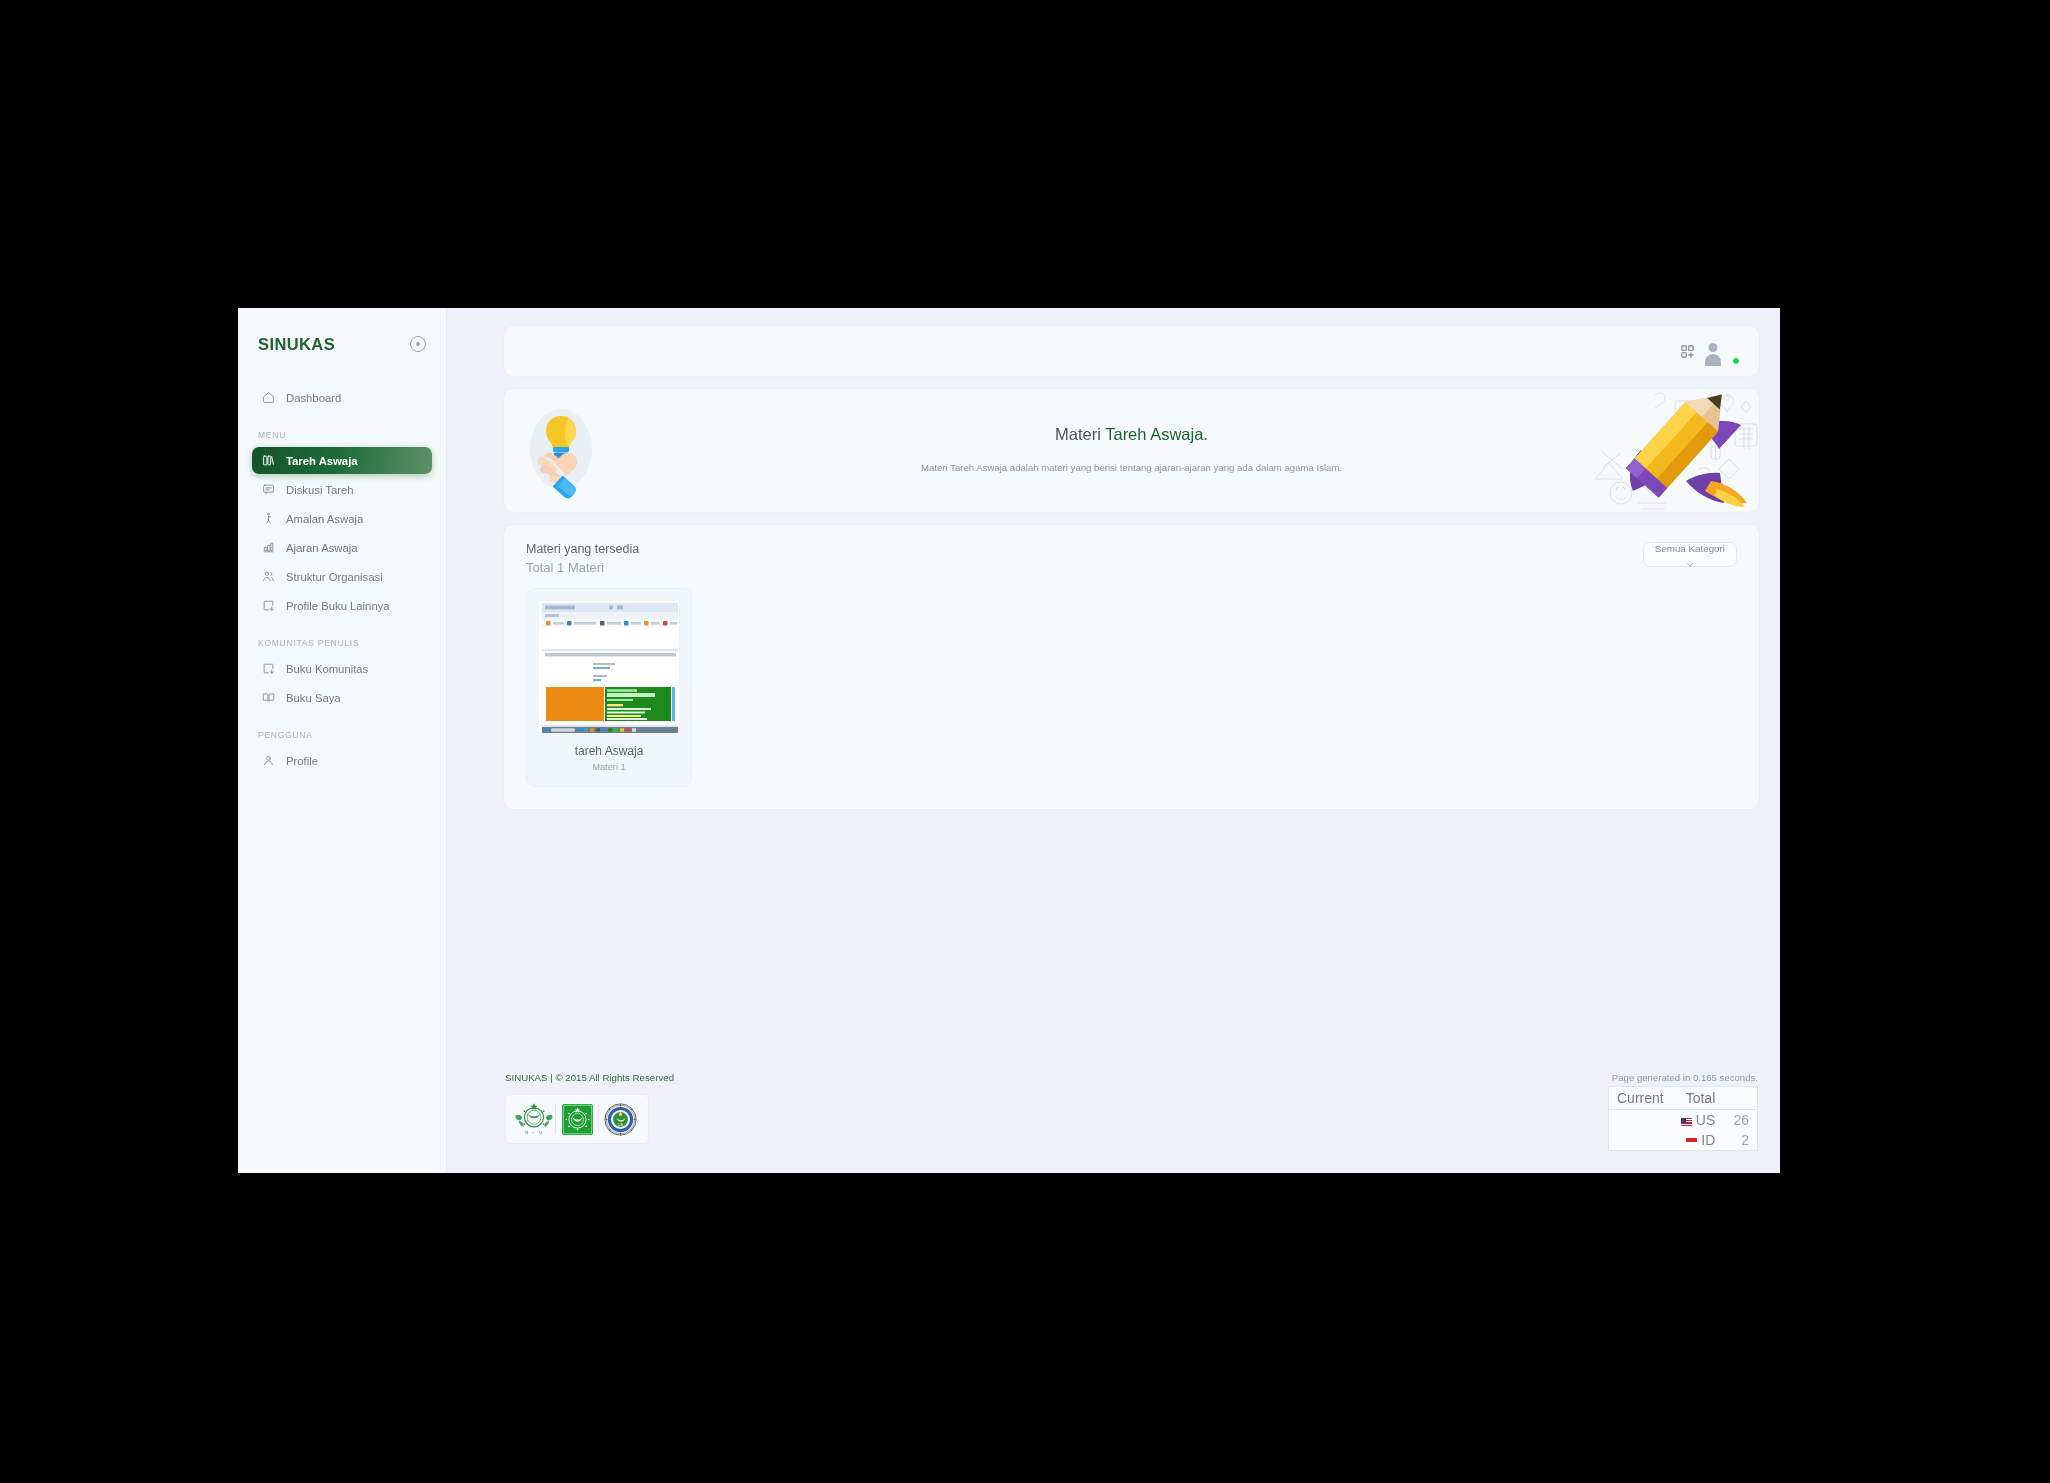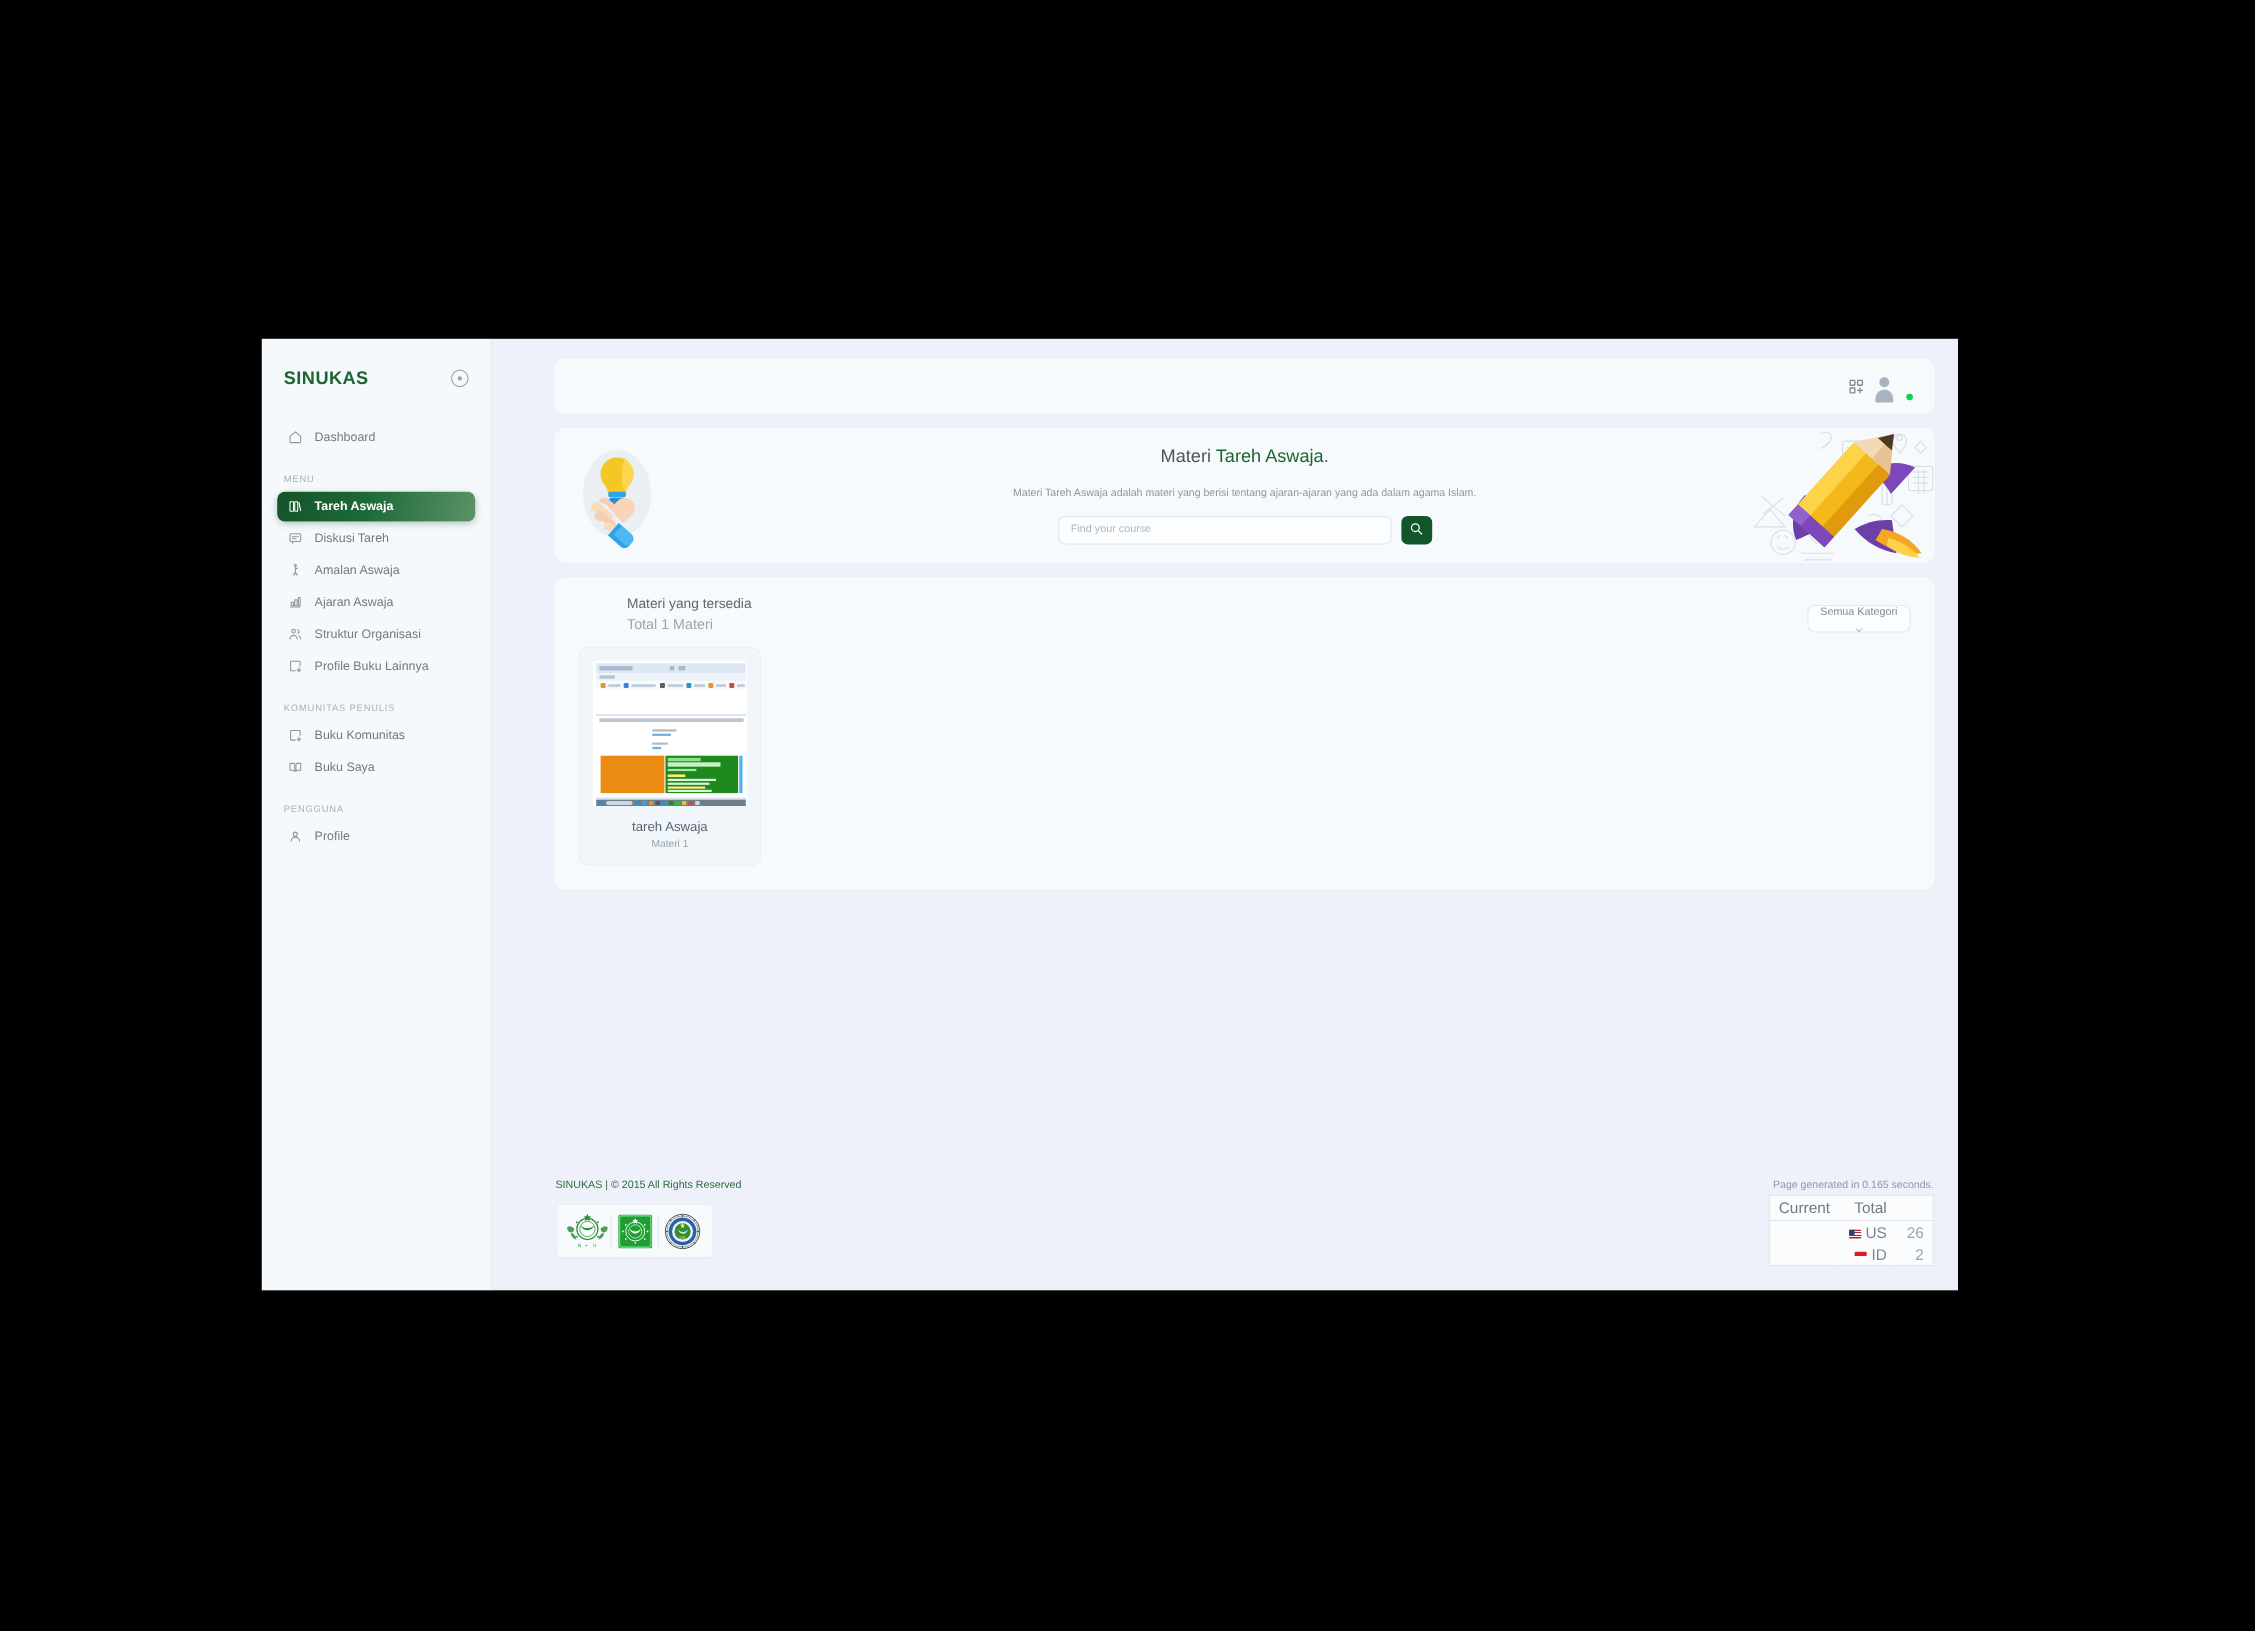--- a/index.html
+++ b/index.html
@@ -199,21 +199,21 @@
   
   .panel {
     margin-top: 11px;
     background: #f6fafc;
     border: 1px solid #eaeff6;
     border-radius: 11px;
     padding: 17px 22px 22px 22px;
     flex: 0 0 267px;
   }
   .panel-head {
-    display: flex; align-items: flex-end; justify-content: space-between; margin-left: 44px;
+    display: flex; align-items: flex-start; justify-content: space-between;
   }
   .panel-title { font-size: 12.5px; color: #5d6872; font-weight: 400; }
   .panel-subtitle { font-size: 13px; color: #9aa4ae; margin-top: 4px; }
   .category-select {
     display: flex; align-items: center; gap: 7px;
     border: 1px solid #e3e9f1;
     border-radius: 7px;
     background: #fbfdfe;
     height: 25px;
     padding: 0 11px;
@@ -463,31 +463,20 @@
           <path d="M40 56c4-3.6 10.8-2.6 13.7 1.9 2.6 4 1.4 9.1-2.4 12.5l-7 6.3-12-13.2z" fill="#f9d4b6"></path>
 
           <path d="M40.5 76.5l11.5 10.2c2.3 2 2.4 5.4.4 7.7l-2.6 3c-2 2.3-5.4 2.4-7.7.4L30.6 87.6z" fill="#2fa3ea"></path>
           <path d="M43 79l9.4 8.4c1.8 1.6 2 4.3.5 6l-1.6 1.9c-1.6 1.8-4.3 2-6 .4L36 87.3z" fill="#55bdf5" opacity=".8"></path>
         </svg>
       </div>
 
       <div class="hero-center">
         <h1 class="hero-title"><span>Materi </span><span class="accent">Tareh Aswaja</span><span>.</span></h1>
         <p class="hero-sub">Materi Tareh Aswaja adalah materi yang berisi tentang ajaran-ajaran yang ada dalam agama Islam.</p>
-        <div class="hero-search-row">
-          <input class="hero-input" type="text" placeholder="Find your course" style="">
-          <button class="hero-search-btn">
-            <span>
-              <svg viewBox="0 0 24 24" fill="none" stroke="#ffffff" stroke-width="2.2" stroke-linecap="round" width="13" height="13">
-                <circle cx="10.5" cy="10.5" r="6.5"></circle>
-                  <path d="M15.5 15.5 21 21"></path>
-              </svg>
-            </span>
-          </button>
-        </div>
       </div>
 
       <div class="hero-right">
         <svg viewBox="0 0 168 125" width="168" height="125">
 
           <g stroke="#d8dde4" stroke-width="1" fill="none" opacity=".95">
             <rect x="84" y="12" width="30" height="26" rx="3"></rect>
             <path d="M88 18h22M88 23h22M88 28h14"></path>
             <rect x="84" y="40" width="30" height="6" rx="2"></rect>
             <path d="M130 10c3-6 10-6 12 0 2 5-4 9-6 13-2-4-8-8-6-13z"></path>

